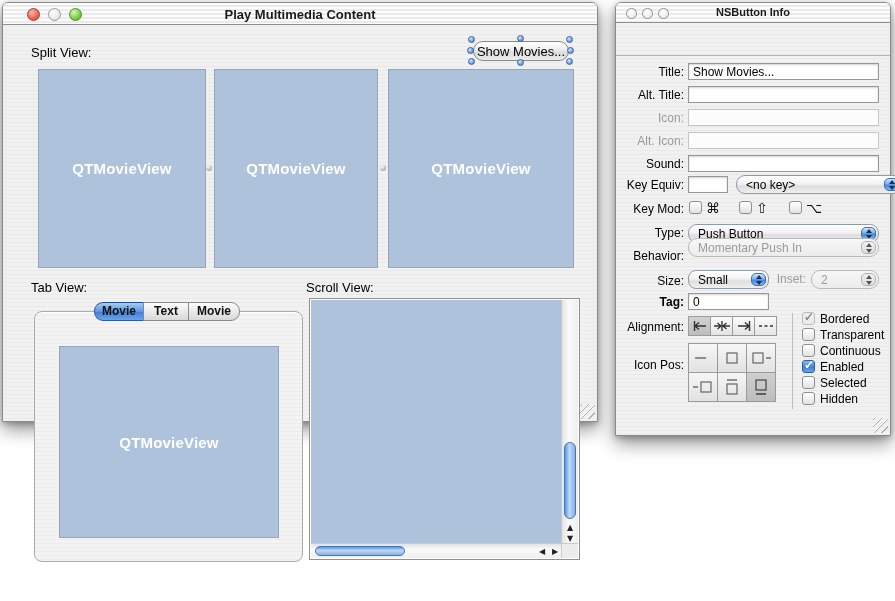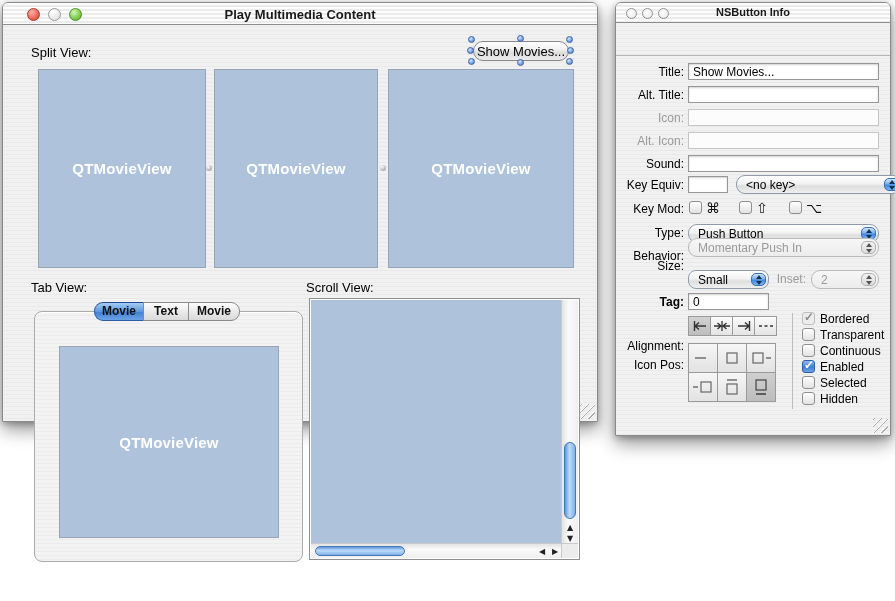--- a/index.html
+++ b/index.html
@@ -229,41 +229,41 @@
 
   <div class="ilabel" style="left:0; top:246px; width:68px;">Behavior:</div>
   <div class="popup disabled" style="left:72px; top:235px; width:191px;">
     <span class="popup-text">Momentary Push In</span>
     <div class="pcapsule gray">
         <div class="tri-up"></div>
         <div class="tri-dn"></div>
       </div>
   </div>
 
-  <div class="ilabel" style="left:0; top:256px; width:68px;padding-left:36px;">Size:</div>
+  <div class="ilabel" style="left:0; top:271px; width:68px;padding-left:36px;">Size:</div>
   <div class="popup" style="left:72px; top:267px; width:81px;border-radius:8px;">
     <span class="popup-text">Small</span>
     <div class="pcapsule">
         <div class="tri-up"></div>
         <div class="tri-dn"></div>
       </div>
   </div>
   <div class="ilabel dis-text" style="left:150px; top:269px; width:40px;">Inset:</div>
   <div class="popup disabled" style="left:195px; top:267px; width:68px;">
     <span class="popup-text">2</span>
     <div class="pcapsule gray">
         <div class="tri-up"></div>
         <div class="tri-dn"></div>
       </div>
   </div>
 
   <div class="ilabel" style="left:0; top:292px; width:68px;font-weight:bold;">Tag:</div>
   <input class="ifield" style="left: 72px; top: 290px; width: 81px;" value="0">
 
-  <div class="ilabel" style="left:0; top:317px; width:68px;margin-top:19px;">Alignment:</div>
+  <div class="ilabel" style="left:0; top:317px; width:68px;">Alignment:</div>
   <div class="btnrow" style="left:73px; top:313px;">
     <div class="segbtn selected">
       <svg width="16" height="12" viewBox="0 0 16 12">
           <path d="M2.5 1 V11 M2.5 6 H14 M7 2.5 L3 6 L7 9.5" stroke="#333" stroke-width="1.4" fill="none"></path>
         </svg>
     </div>
     <div class="segbtn">
       <svg width="18" height="12" viewBox="0 0 18 12">
           <path d="M9 1 V11 M1 6 H7 M4.5 3 L8 6 L4.5 9 M17 6 H11 M13.5 3 L10 6 L13.5 9" stroke="#333" stroke-width="1.3" fill="none"></path>
         </svg>

